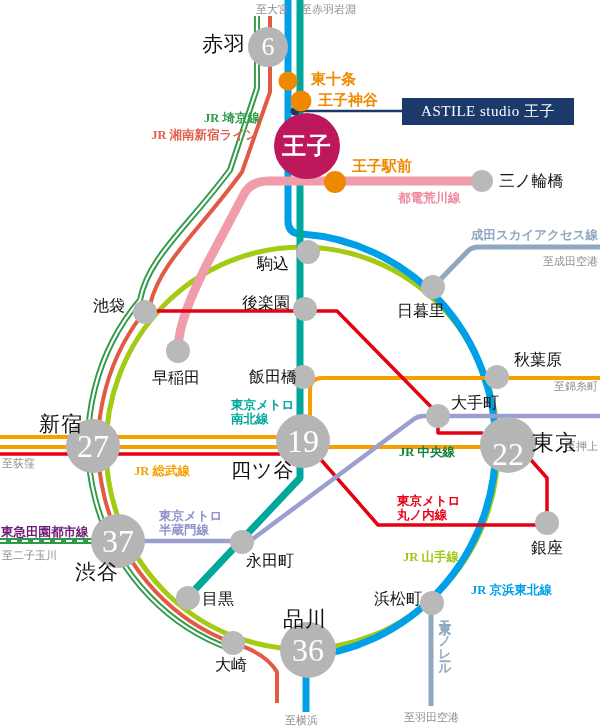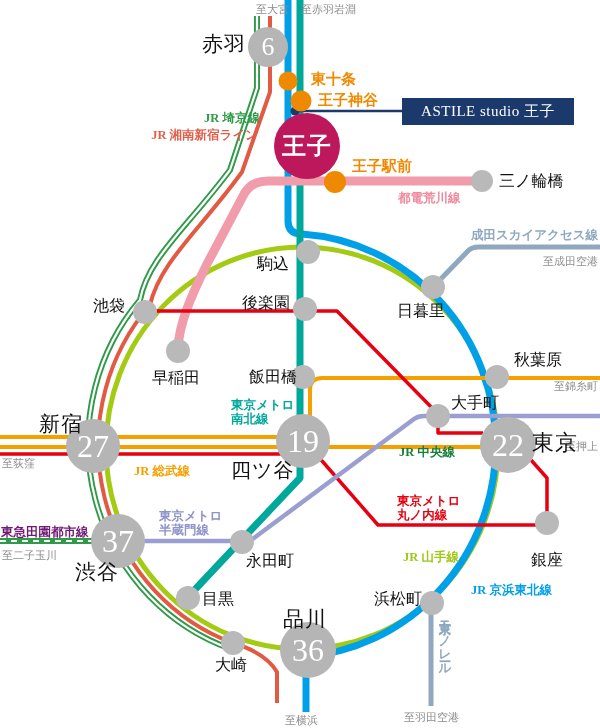--- a/index.html
+++ b/index.html
@@ -102,21 +102,21 @@
 </div>
 <div class="num-circle" style="left:268px;top:47px;width:40px;height:40px;font-size:26px;">
   <span>6</span>
 </div>
 <div class="num-circle" style="left:93px;top:446px;width:54px;height:54px;font-size:32px;">
   <span>27</span>
 </div>
 <div class="num-circle" style="left:303px;top:441px;width:54px;height:54px;font-size:32px;">
   <span>19</span>
 </div>
-<div class="num-circle" style="left:508px;top:445px;width:56px;height:56px;font-size:32px;">
+<div class="num-circle" style="left:508px;top:445px;width:56px;height:56px;font-size:32px;align-items:flex-end;">
   <span>22</span>
 </div>
 <div class="num-circle" style="left:118px;top:541px;width:54px;height:54px;font-size:32px;">
   <span>37</span>
 </div>
 <div class="num-circle" style="left:308px;top:650px;width:56px;height:56px;font-size:32px;">
   <span>36</span>
 </div>
 
 <div id="astile-box">
@@ -142,21 +142,21 @@
 <div class="lbl sta" style="left:397px;top:301px;">日暮里</div>
 <div class="lbl sta" style="left:242px;top:293px;">後楽園</div>
 <div class="lbl sta" style="left:93px;top:296px;">池袋</div>
 <div class="lbl sta" style="left:152px;top:368px;">早稲田</div>
 <div class="lbl sta" style="left:249px;top:367px;">飯田橋</div>
 <div class="lbl sta" style="left:514px;top:350px;">秋葉原</div>
 <div class="lbl sta" style="left:451px;top:393px;">大手町</div>
 <div class="lbl sta-lg" style="left:39px;top:410px;">新宿</div>
 <div class="lbl sta-lg" style="left:231px;top:457px;font-size:20px;">四ツ谷</div>
 <div class="lbl sta-lg" style="left:532px;top:428px;font-size:22px;">東京</div>
-<div class="lbl sta" style="left:531px;top:538px;margin-top:12px;">銀座</div>
+<div class="lbl sta" style="left:531px;top:538px;">銀座</div>
 <div class="lbl sta-lg" style="left:75px;top:558px;">渋谷</div>
 <div class="lbl sta" style="left:246px;top:551px;">永田町</div>
 <div class="lbl sta" style="left:202px;top:589px;">目黒</div>
 <div class="lbl sta-lg" style="left:283px;top:605px;">品川</div>
 <div class="lbl sta" style="left:215px;top:655px;">大崎</div>
 <div class="lbl sta" style="left:374px;top:589px;">浜松町</div>
 
 <div class="lbl ln" style="right:340px;top:110px;color:#2f9a48;">JR 埼京線</div>
 <div class="lbl ln" style="right:342px;top:127px;color:#e0604d;">JR 湘南新宿ライン</div>
 <div class="lbl ln" style="left:398px;top:190px;color:#ee8a9e;">都電荒川線</div>

